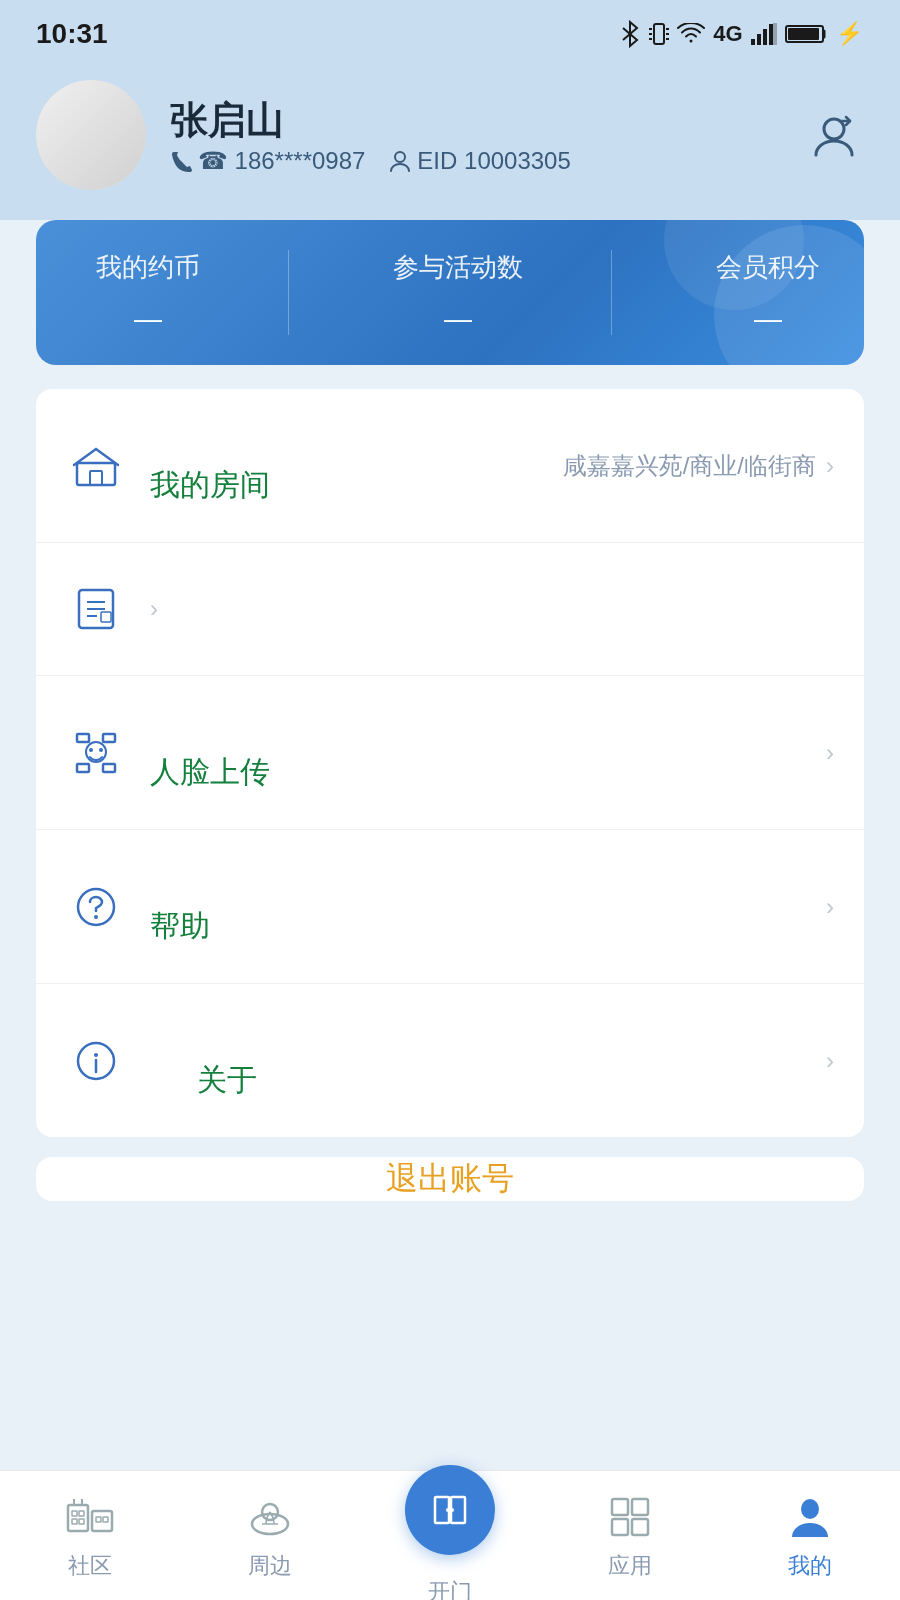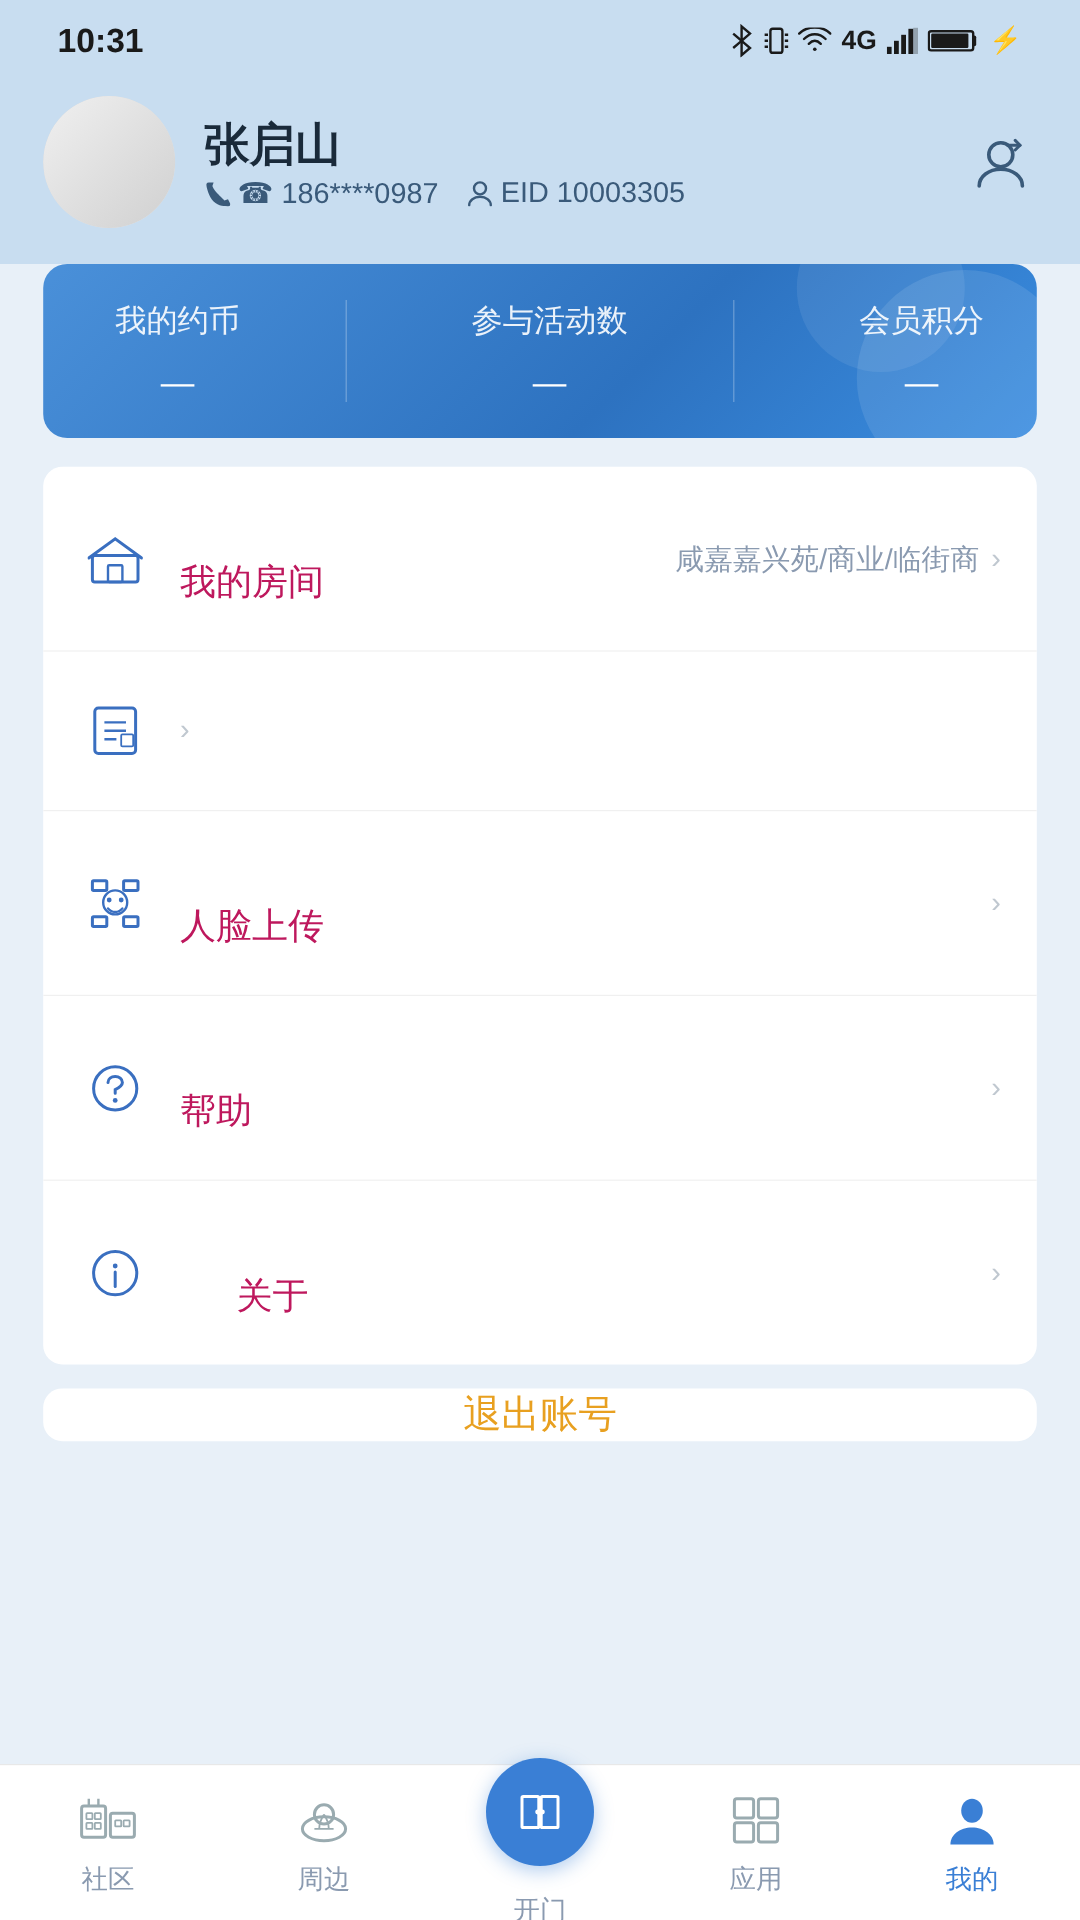--- a/index.html
+++ b/index.html
@@ -11,21 +11,21 @@
       font-family: -apple-system, "PingFang SC", "Microsoft YaHei", sans-serif;
       position: relative;
       overflow-x: hidden;
     }
 
     
     .status-bar {
       display: flex;
       justify-content: space-between;
       align-items: center;
-      padding: 18px 48px 10px;
+      padding: 18px 36px 10px;
       background: #c8ddf0;
     }
     .status-time {
       font-size: 28px;
       font-weight: 600;
       color: #1a1a1a;
     }
     .status-icons {
       display: flex;
       align-items: center;
@@ -172,21 +172,21 @@
       width: 60px;
       height: 60px;
       display: flex;
       align-items: center;
       justify-content: center;
       margin-right: 24px;
       flex-shrink: 0;
     }
     .menu-item-label {
       font-size: 30px;
-      color: #be185d;
+      color: #15803d;
       flex: 1;
       margin-top: 40px;
     }
     .menu-item-sub {
       font-size: 24px;
       color: #8a9ab0;
       margin-right: 10px;
     }
     .menu-arrow {
       font-size: 24px;

